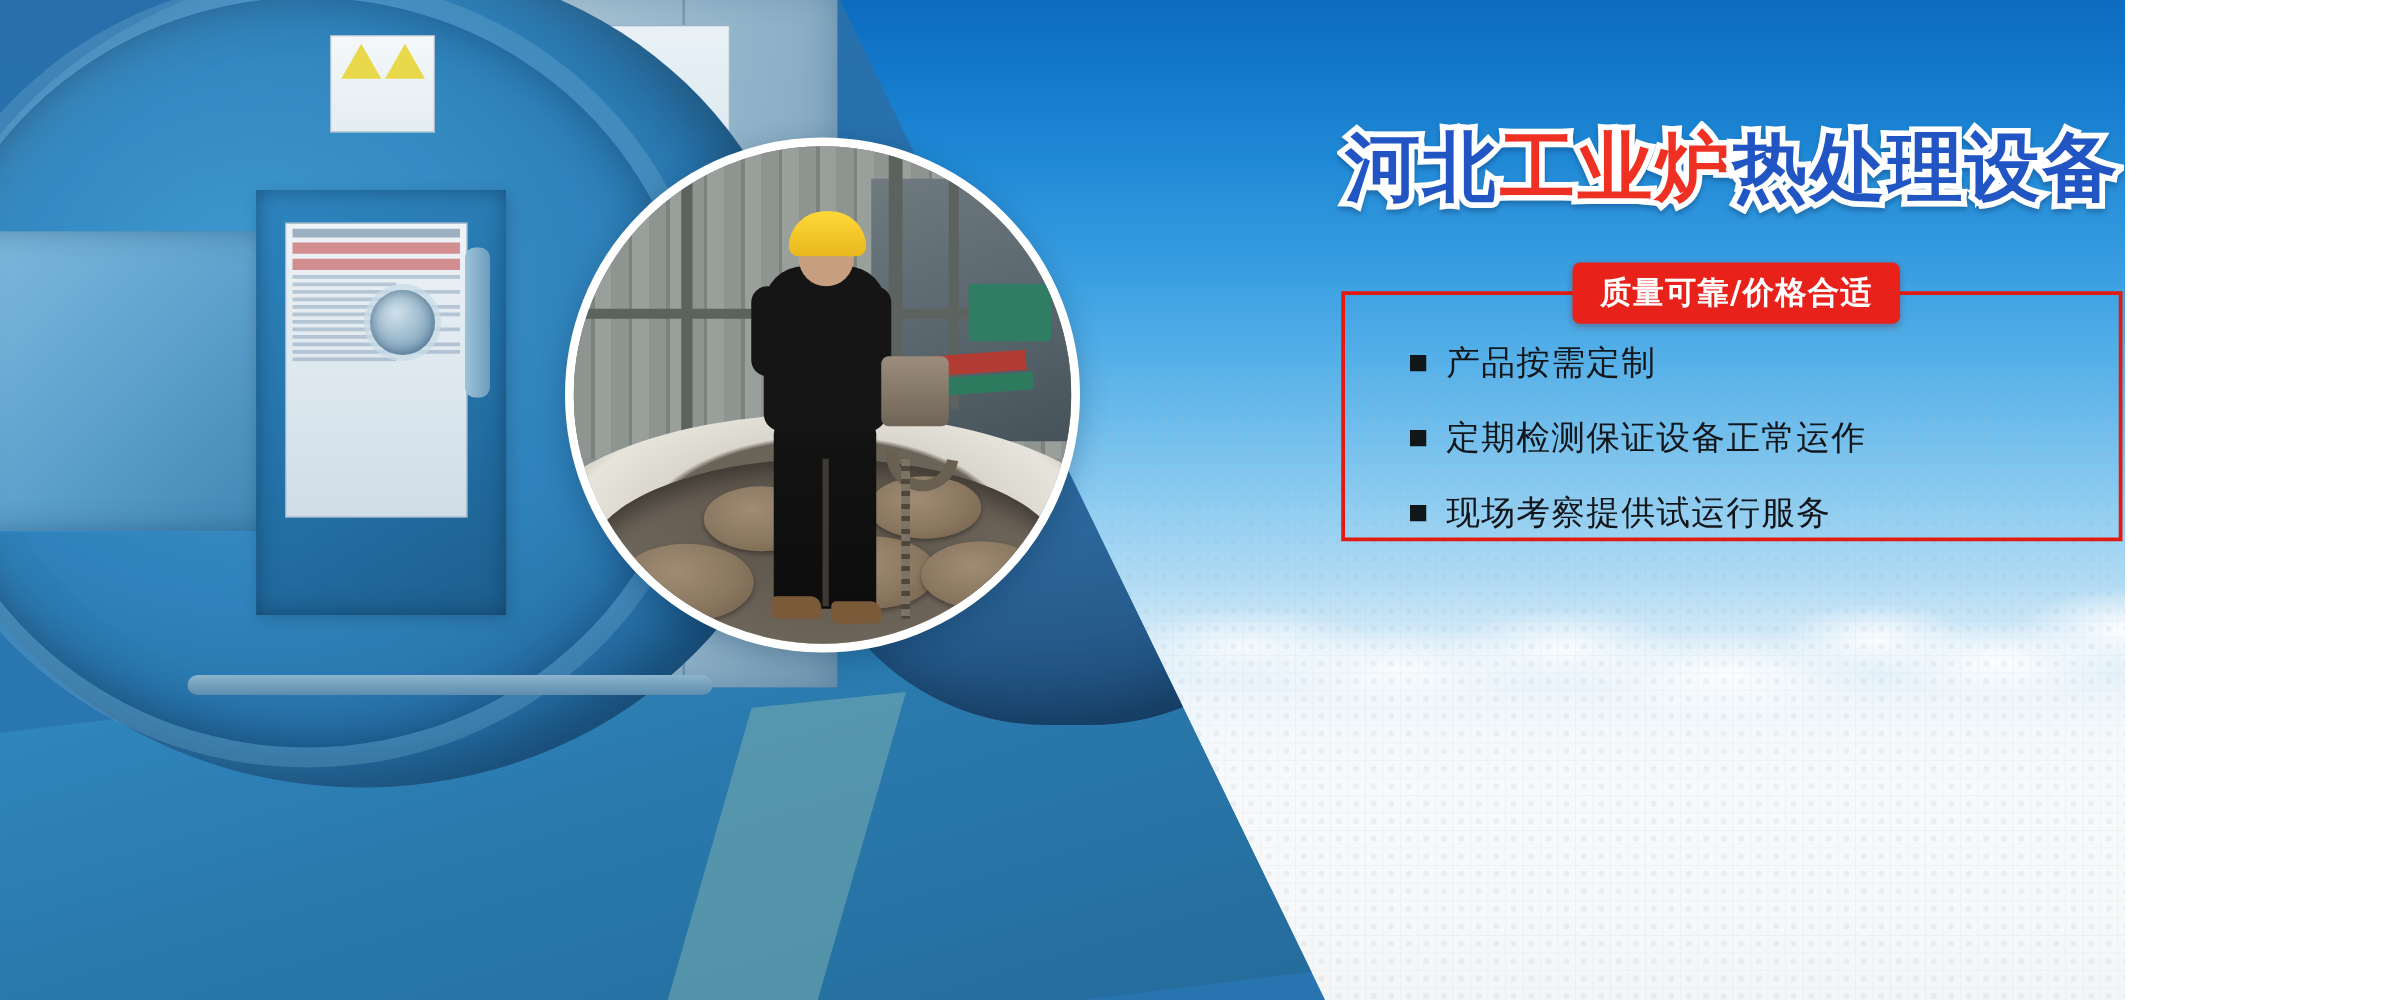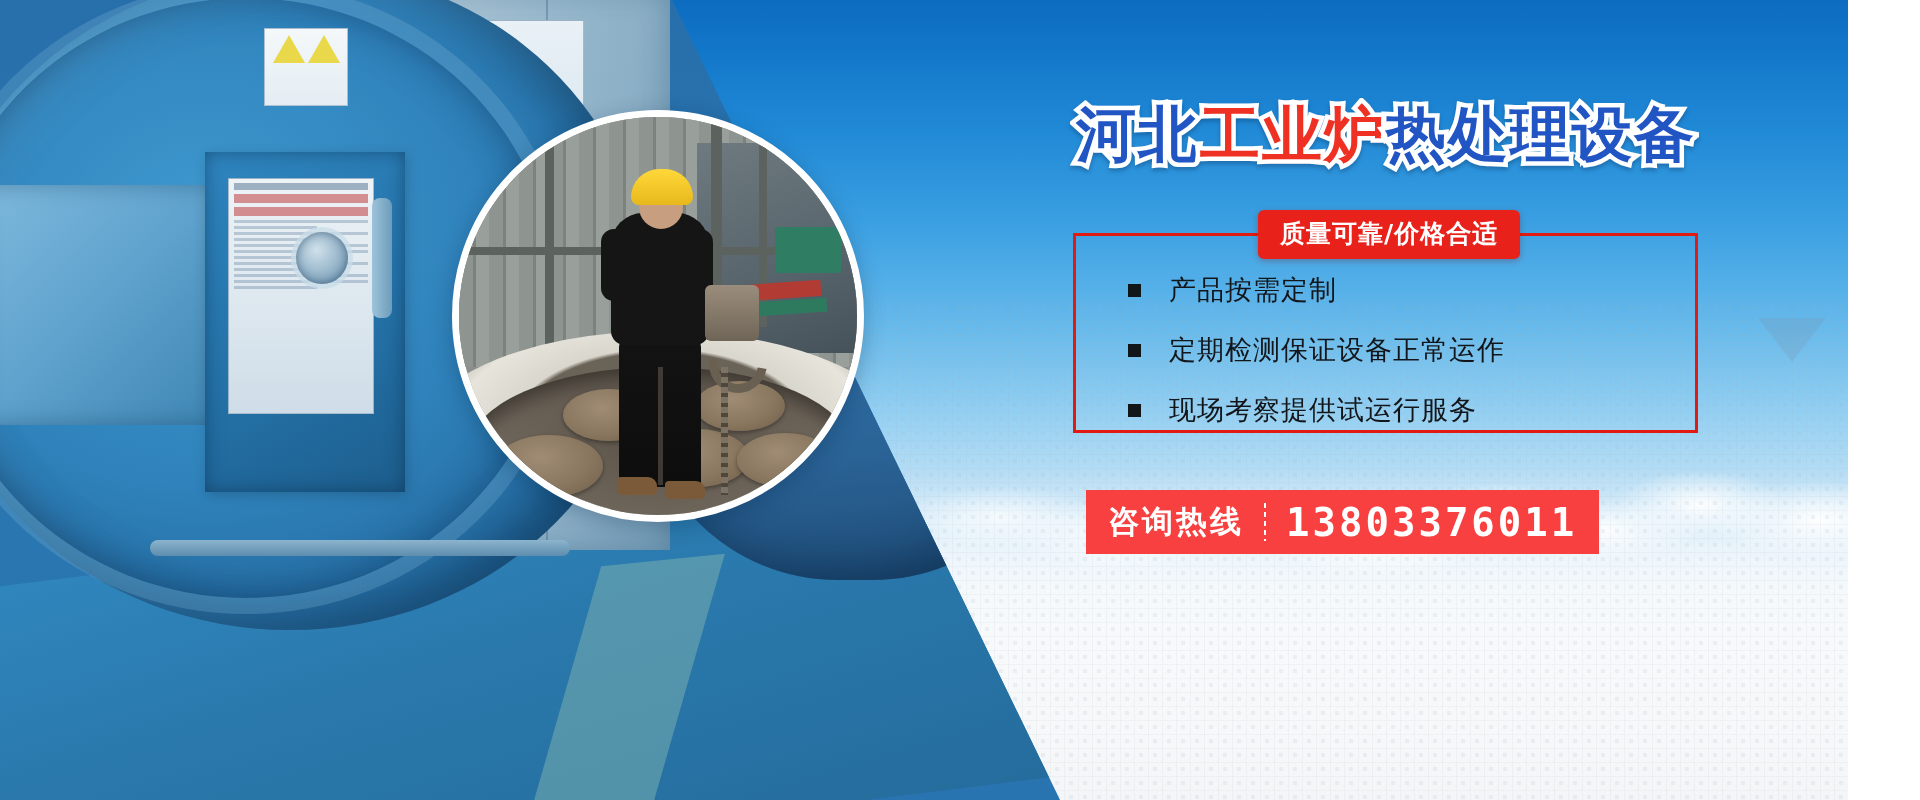--- a/index.html
+++ b/index.html
@@ -1,21 +1,21 @@
 <!DOCTYPE html>
 <html><head>
 <meta charset="utf-8">
 <style>
   html,body{margin:0;padding:0;}
   body{
     width:1920px;height:800px;overflow:hidden;
     font-family:"DejaVu Sans","Liberation Sans",sans-serif;
     background:#ffffff;
   }
-  .banner{position:relative;width:1848px;height:800px;overflow:hidden;}
+  .banner{position:relative;width:1700px;height:800px;overflow:hidden;}
 
   
   .bg-sky{
     position:absolute;inset:0;
     background:linear-gradient(to bottom,
       #0d6cc0 0%, #1276c8 6%, #2089d6 16%, #3ba0e2 28%,
       #63b8eb 40%, #95d0f2 52%, #c2e2f6 62%, #e2eff9 70%,
       #eef4f8 78%, #f2f4f5 88%, #f4f5f6 100%);
   }
   
@@ -261,21 +261,21 @@
 
   .feature-box{
     position:absolute;left:1073px;top:233px;width:625px;height:200px;
     border:3px solid #e21b12;box-sizing:border-box;
   }
   .feature-list{
     position:absolute;left:1128px;top:272px;
     display:flex;flex-direction:column;gap:24px;
   }
   .feature-item{
-    display:flex;align-items:center;gap:28px;
+    display:flex;align-items:center;gap:16px;
     font-size:27px;color:#12161a;letter-spacing:1px;white-space:nowrap;
   }
   .bullet{width:13px;height:13px;background:#111619;flex:none;}
 
   .hotline{
     position:absolute;left:1086px;top:490px;height:64px;
     background:#f94040;display:flex;align-items:center;
     padding:0 22px;box-sizing:border-box;
   }
   .hotline-label{
@@ -405,19 +405,14 @@
     <div class="feature-item">
       <span class="bullet"></span>
       <span>定期检测保证设备正常运作</span>
     </div>
     <div class="feature-item">
       <span class="bullet"></span>
       <span>现场考察提供试运行服务</span>
     </div>
   </div>
 
-  <div class="hotline">
-    <span class="hotline-label">咨询热线</span>
-    <span class="hotline-sep"></span>
-    <span class="hotline-number">13803376011</span>
-  </div>
 
 </div>
 
 </body></html>

